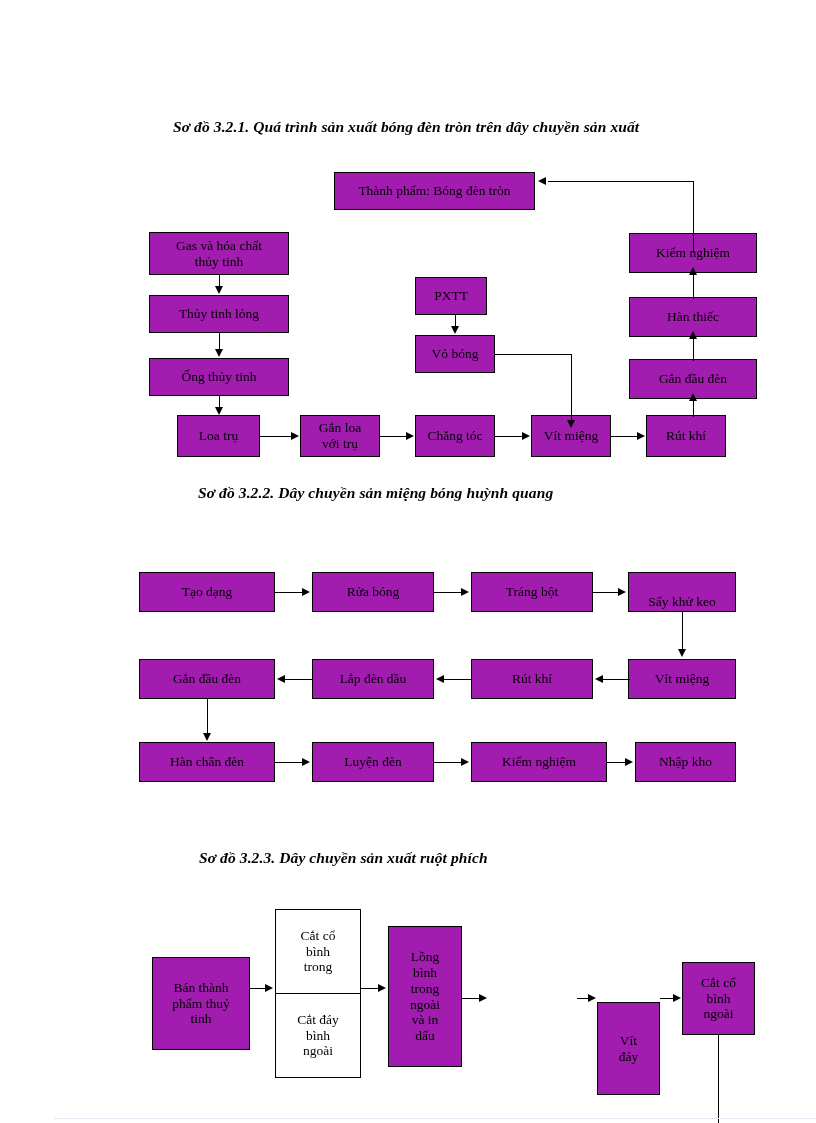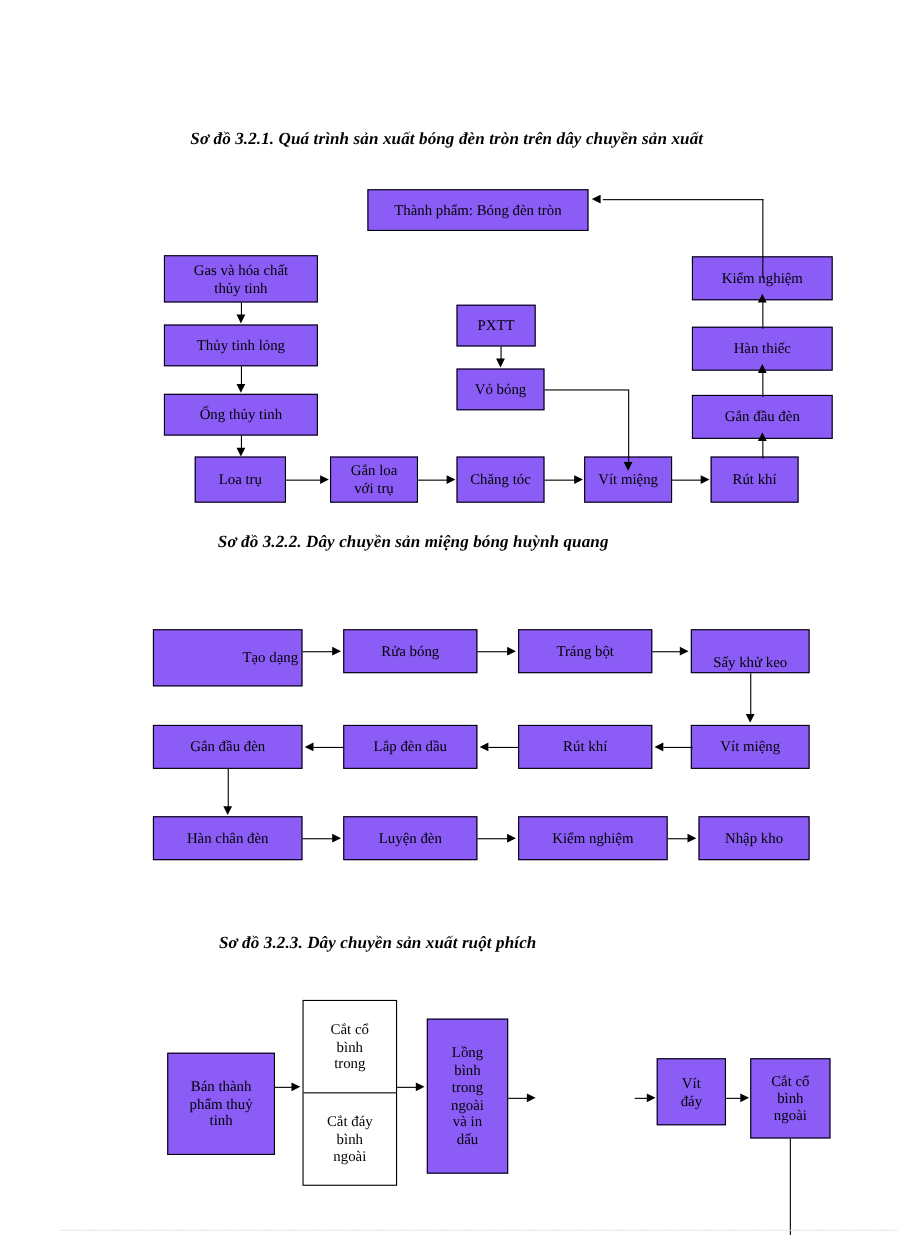--- a/index.html
+++ b/index.html
@@ -30,21 +30,21 @@
     letter-spacing: 0.1px;
     white-space: nowrap;
     color: #000;
   }
 
   
   .box {
     position: absolute;
     box-sizing: border-box;
     border: 1px solid #000;
-    background: #8b5cf6;
+    background: #a21caf;
     display: flex;
     align-items: center;
     justify-content: center;
     text-align: center;
     font-family: "Liberation Serif", "DejaVu Serif", serif;
     font-size: 13.5px;
     line-height: 1.18;
     padding: 1px 3px;
     color: #000;
   }
@@ -210,21 +210,21 @@
 
   <div class="vline" style="left:666px; top:273px; height:26px;"></div>
   <div class="arrow up" style="left:661.5px; top:267px;"></div>
 
   <div class="vline" style="left:666px; top:181px; height:72px;"></div>
   <div class="hline" style="left:521px; top:181px; width:146px;"></div>
   <div class="arrow left" style="left:511px; top:176.5px;"></div>
 
   <div class="diagram-title" style="left:171px; top:484px;">Sơ đồ 3.2.2. Dây chuyền sản miệng bóng huỳnh quang</div>
 
-  <div class="box" style="left:112px; top:572px; width:136px; height:52px;justify-content:flex-end;">
+  <div class="box" style="left:112px; top:572px; width:136px; height:40px;">
     <span class="txt">Tạo dạng</span>
   </div>
   <div class="box" style="left:285px; top:572px; width:122px; height:40px;">
     <span class="txt">Rửa bóng</span>
   </div>
   <div class="box" style="left:444px; top:572px; width:122px; height:40px;">
     <span class="txt">Tráng bột</span>
   </div>
   <div class="box" style="left:601px; top:572px; width:108px; height:40px;align-items:flex-end;">
     <span class="txt">Sấy khử keo</span>
@@ -309,21 +309,21 @@
   <div class="box" style="left:361px; top:926px; width:74px; height:141px;">
     <span class="txt">Lồng
 bình
 trong
 ngoài
 và in
 dấu</span>
   </div>
 
 
-  <div class="box" style="left:570px; top:962px; width:63px; height:61px;">
+  <div class="box" style="left:570px; top:1002px; width:63px; height:93px;">
     <span class="txt">Vít
 đáy</span>
   </div>
 
   <div class="box" style="left:655px; top:962px; width:73px; height:73px;">
     <span class="txt">Cắt cổ
 bình
 ngoài</span>
   </div>
 

